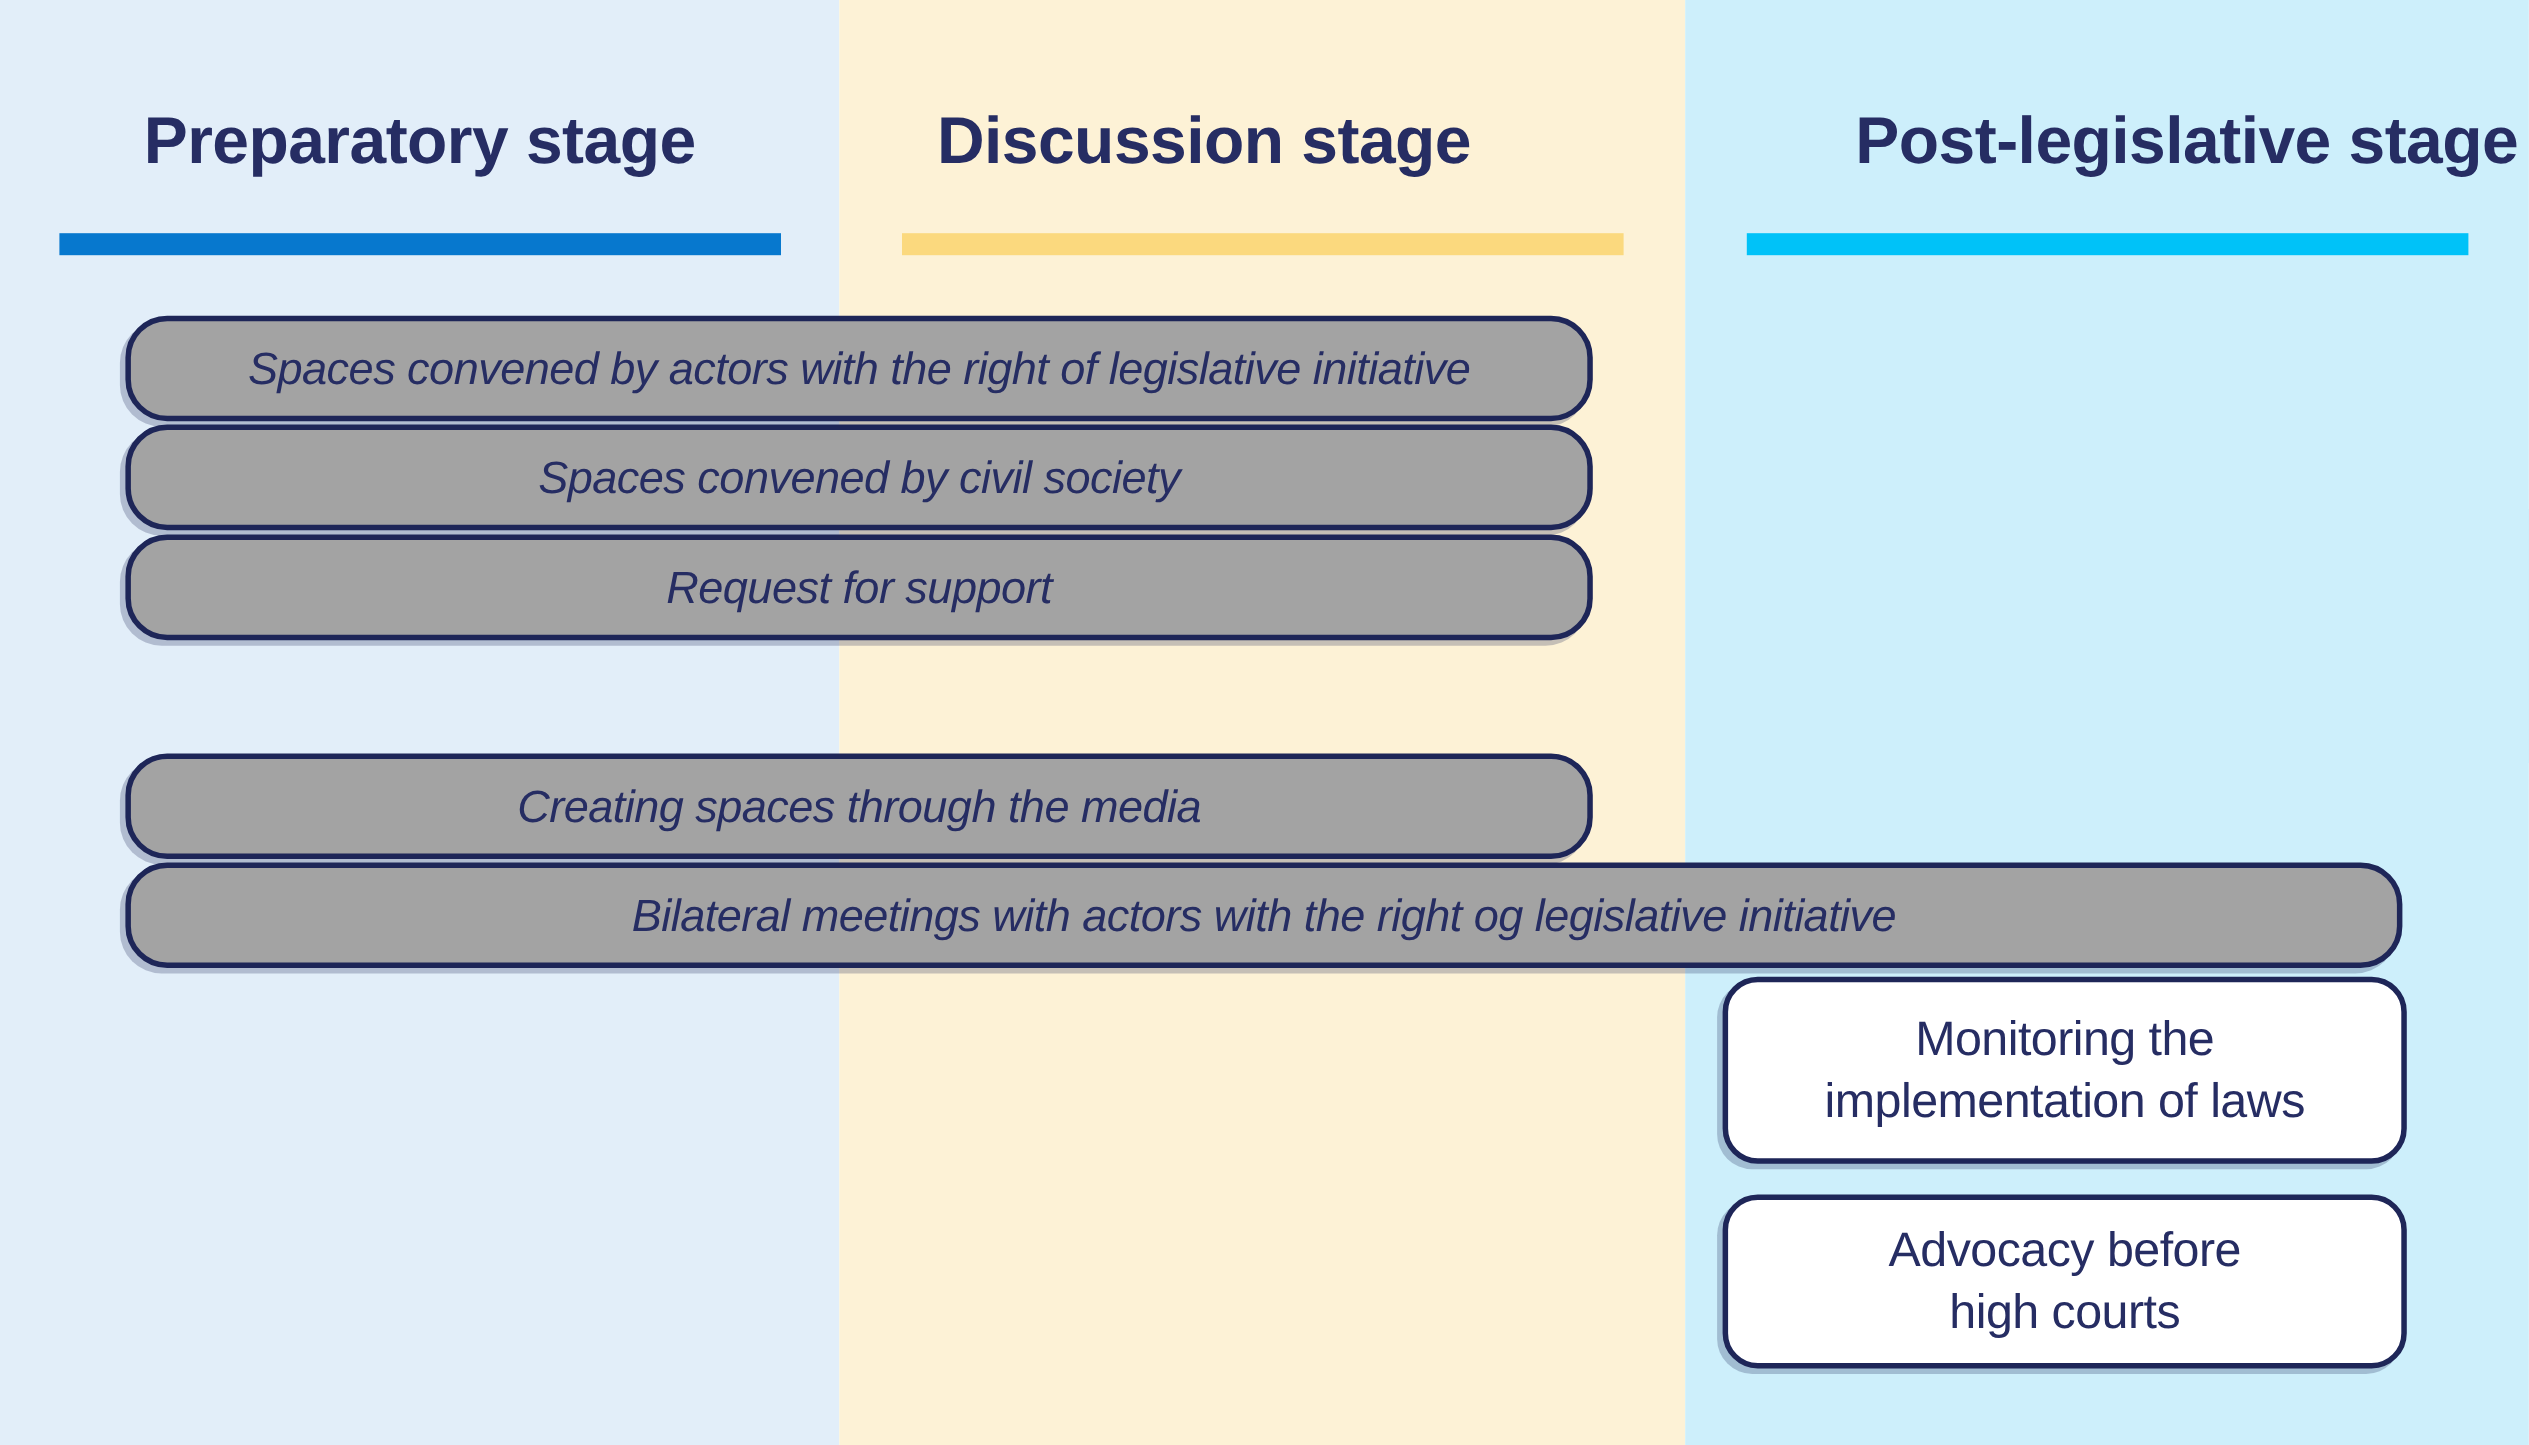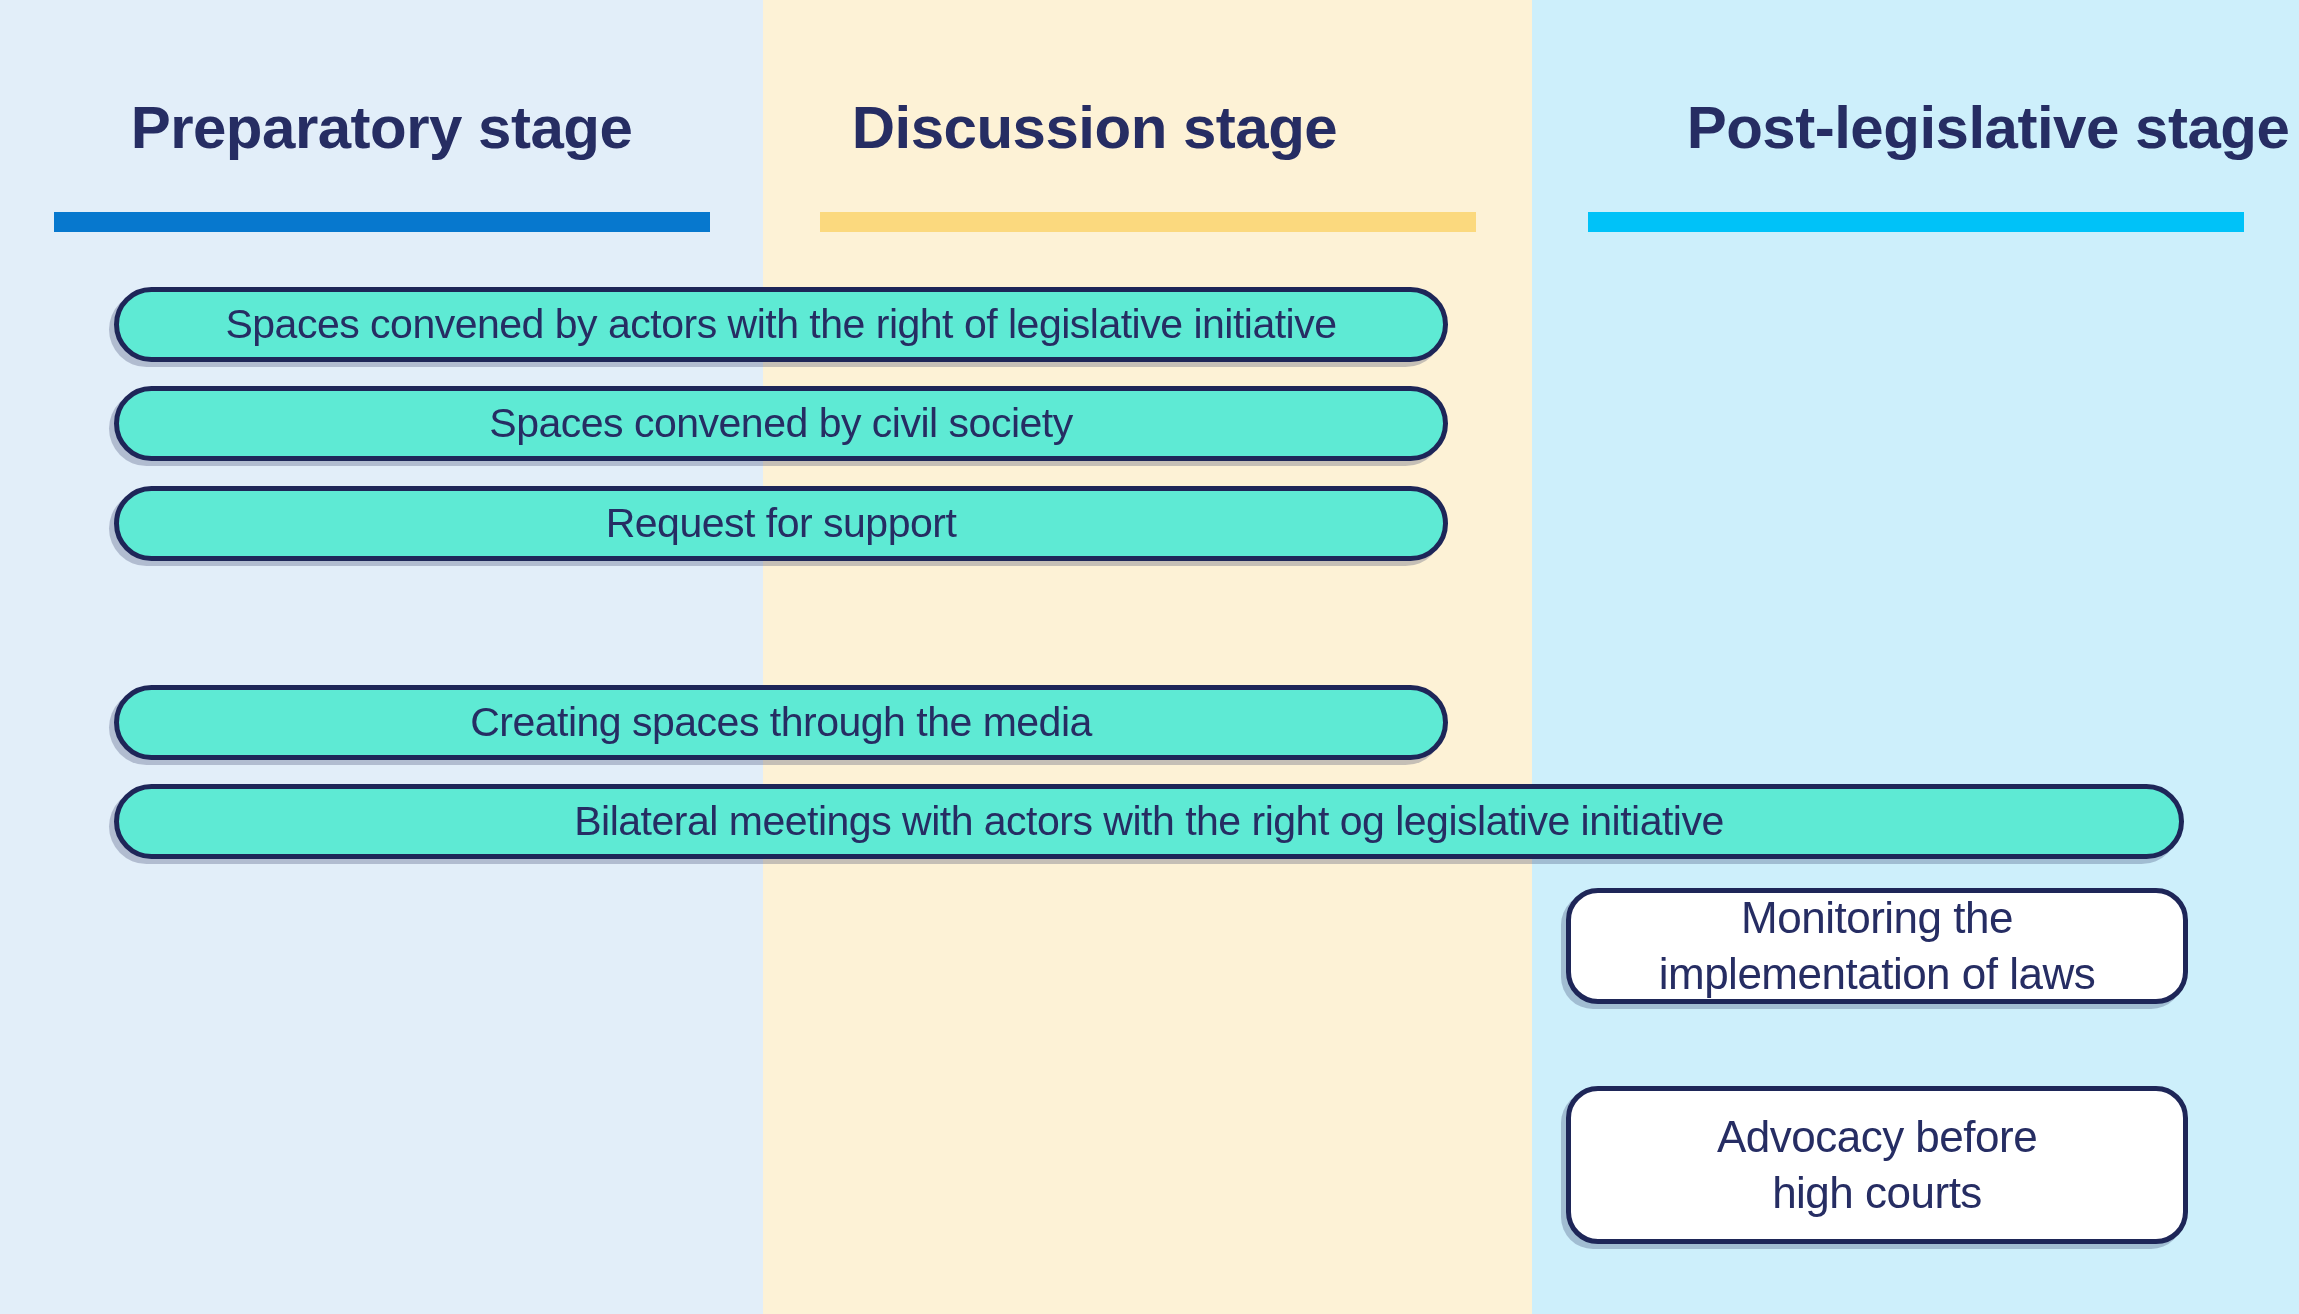--- a/index.html
+++ b/index.html
@@ -41,33 +41,34 @@
     width: 656px;
   }
   #bar-preparatory { left: 54px; }
   #bar-discussion  { left: 820px; }
   #bar-post        { left: 1588px; }
 
   .pill {
     position: absolute;
     left: 114px;
     width: 1334px;
-    height: 75px;
+    height: 96px;
     box-sizing: border-box;
-    background: #5eead4;
+    background: #a3a3a3;
     border: 5px solid #1e2658;
     border-radius: 38px;
     display: flex;
     align-items: center;
     justify-content: center;
     font-size: 41px;
     letter-spacing: -0.5px;
     color: #262d63;
     box-shadow: -5px 5px 0 rgba(30, 38, 88, 0.25);
     white-space: nowrap;
+    font-style: italic;
   }
   #pill-1 { top: 287px; }
   #pill-2 { top: 386px; }
   #pill-3 { top: 486px; }
   #pill-4 { top: 585px; }
   #pill-5 { top: 685px; }
   #pill-6 { top: 784px; width: 2070px; }
 
   .post-box {
     position: absolute;
@@ -81,21 +82,21 @@
     flex-direction: column;
     align-items: center;
     justify-content: center;
     font-size: 44px;
     letter-spacing: -0.5px;
     line-height: 56px;
     text-align: center;
     color: #262d63;
     box-shadow: -5px 5px 0 rgba(30, 38, 88, 0.25);
   }
-  #post-box-1 { top: 888px;  height: 116px; }
+  #post-box-1 { top: 888px;  height: 170px; }
   #post-box-2 { top: 1062px; height: 158px; margin-top: 24px; }
 </style>
 </head>
 <body>
 
 <div id="canvas">
 
   <div class="column" id="col-preparatory" style="background: rgb(226, 238, 249);"></div>
   <div class="column" id="col-discussion" style="background: rgb(253, 242, 214);"></div>
   <div class="column" id="col-post" style="background: rgb(205, 239, 251);"></div>

